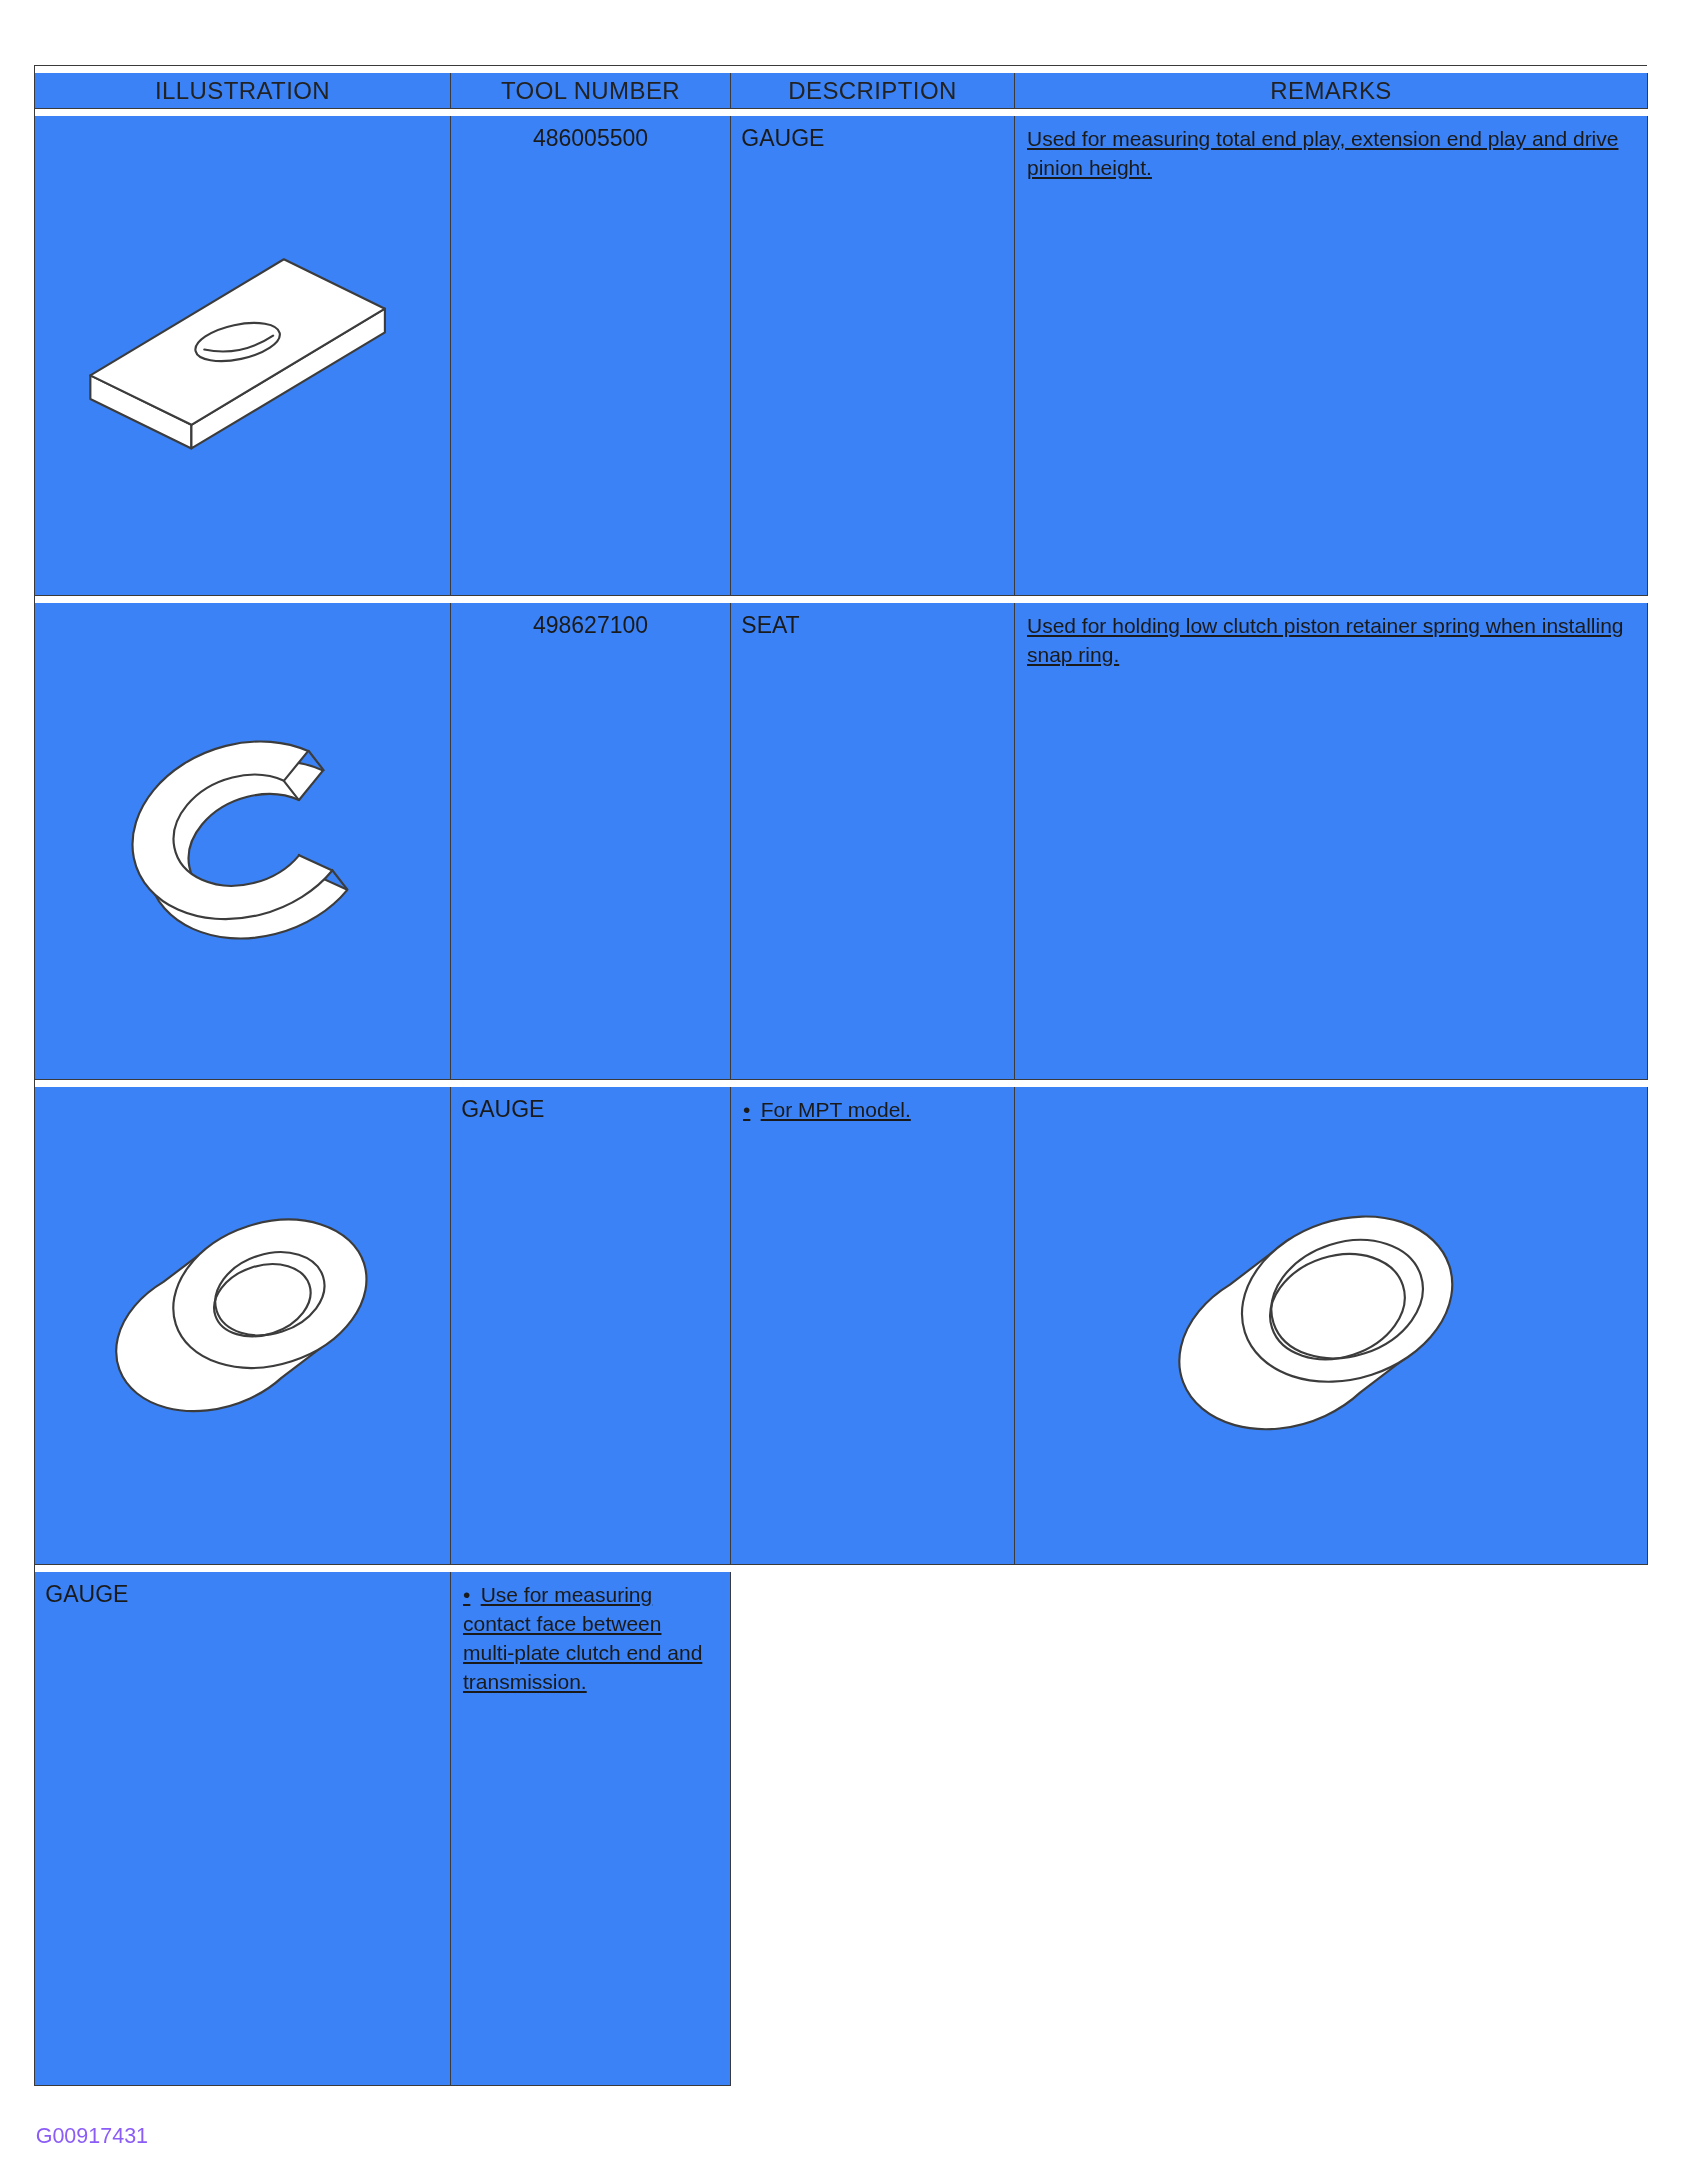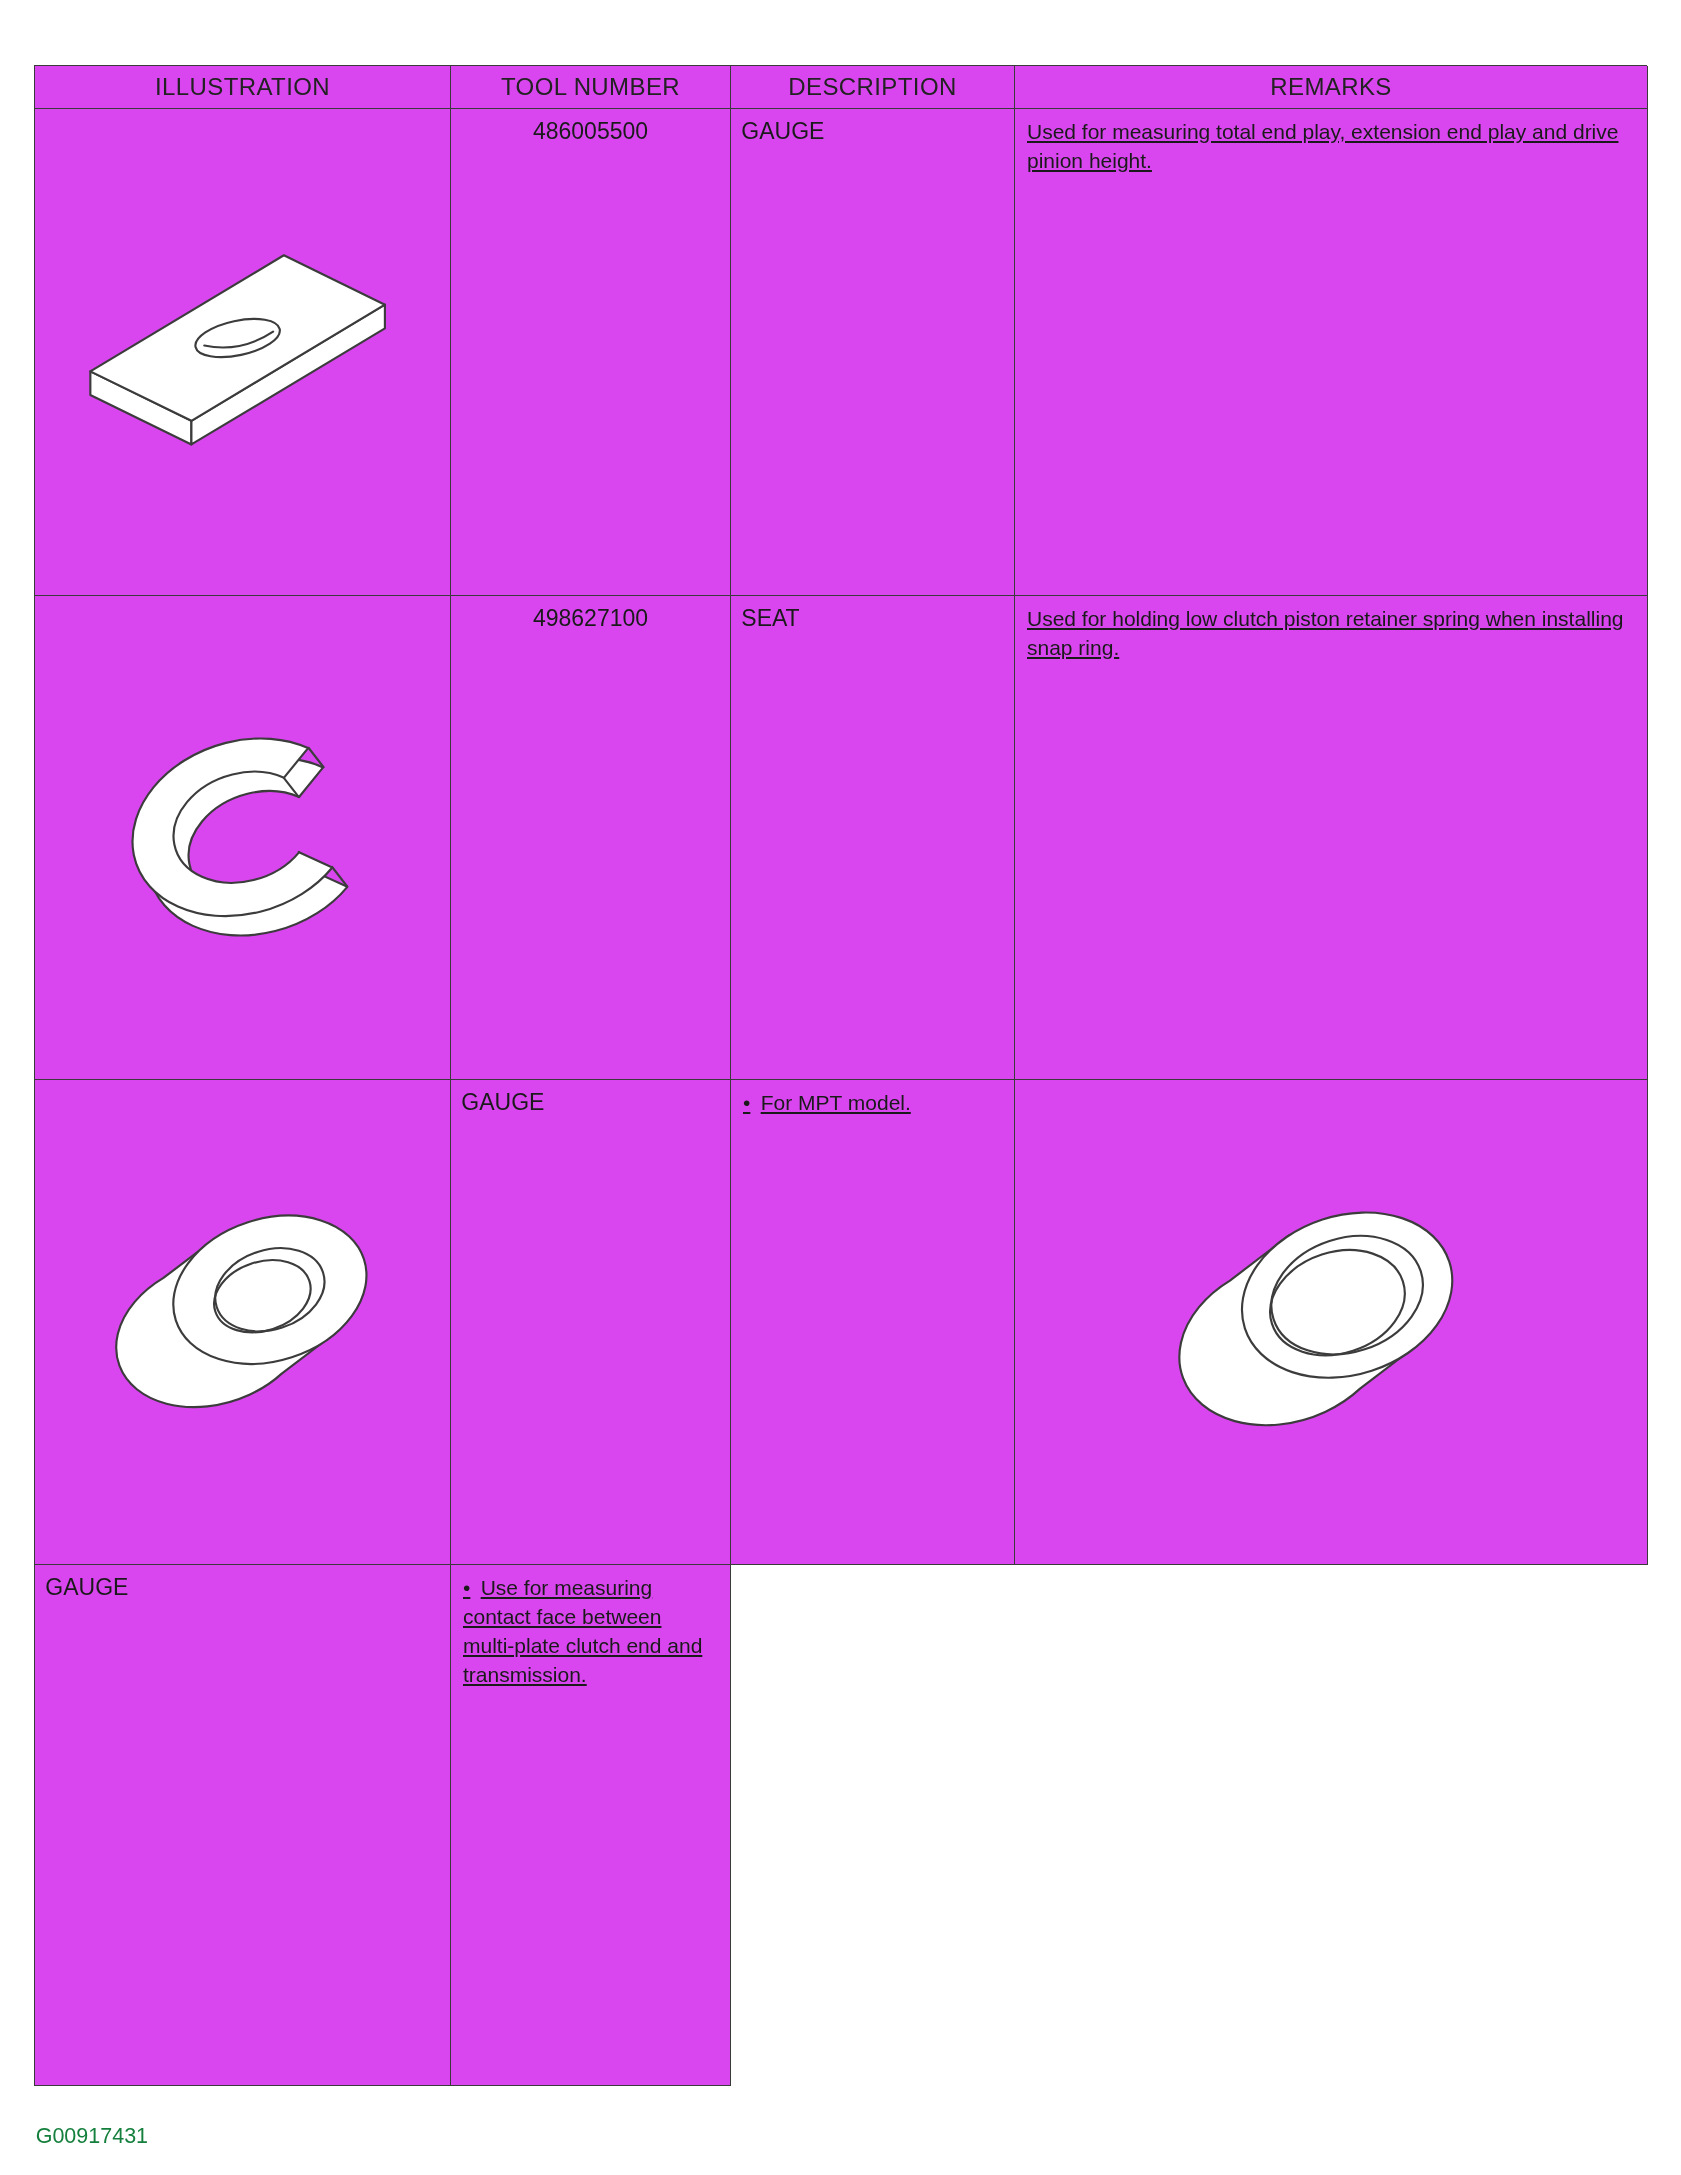--- a/index.html
+++ b/index.html
@@ -23,21 +23,22 @@
     grid-template-rows: 43px 487px 484px 485px 521px;
     border-top: 1.7px solid #3a3a3a;
     border-left: 1.7px solid #3a3a3a;
     width: 1612px;
   }
   .cell {
     border-right: 1.7px solid #3a3a3a;
     border-bottom: 1.7px solid #3a3a3a;
     box-sizing: border-box;
     overflow: hidden;
-    background: #d946ef;
+    background: #3b82f6;
+    margin-top: 7px;
   }
   .header-cell {
     display: flex;
     align-items: center;
     justify-content: center;
     font-size: 24px;
     letter-spacing: 0.4px;
     color: #222;
   }
   .illus-cell {
@@ -63,21 +64,21 @@
   .remark-line {
     margin: 0 0 1.7px 0;
   }
   .remark-line.bullet::before {
     content: "\2022";
     margin-right: 10.3px;
   }
   .figure-code {
     margin: 38px 0 0 1.7px;
     font-size: 21.5px;
-    color: #15803d;
+    color: #8b5cf6;
   }
   .tool-svg {
     display: block;
   }
   .tool-svg path,
   .tool-svg polygon,
   .tool-svg ellipse,
   .tool-svg line {
     stroke: #3c3c3c;
     stroke-width: 2;

